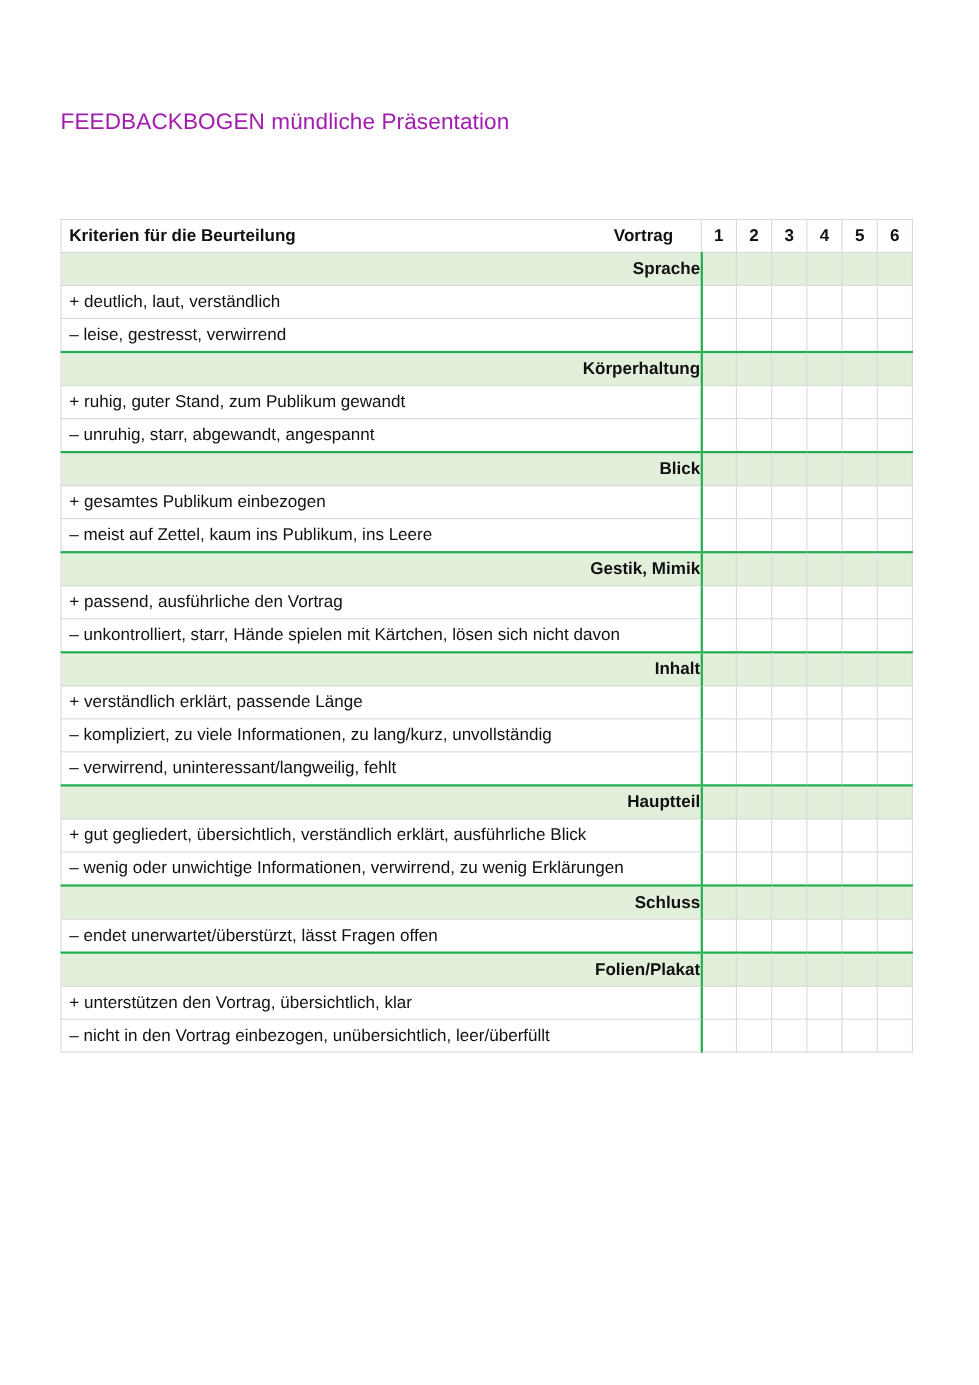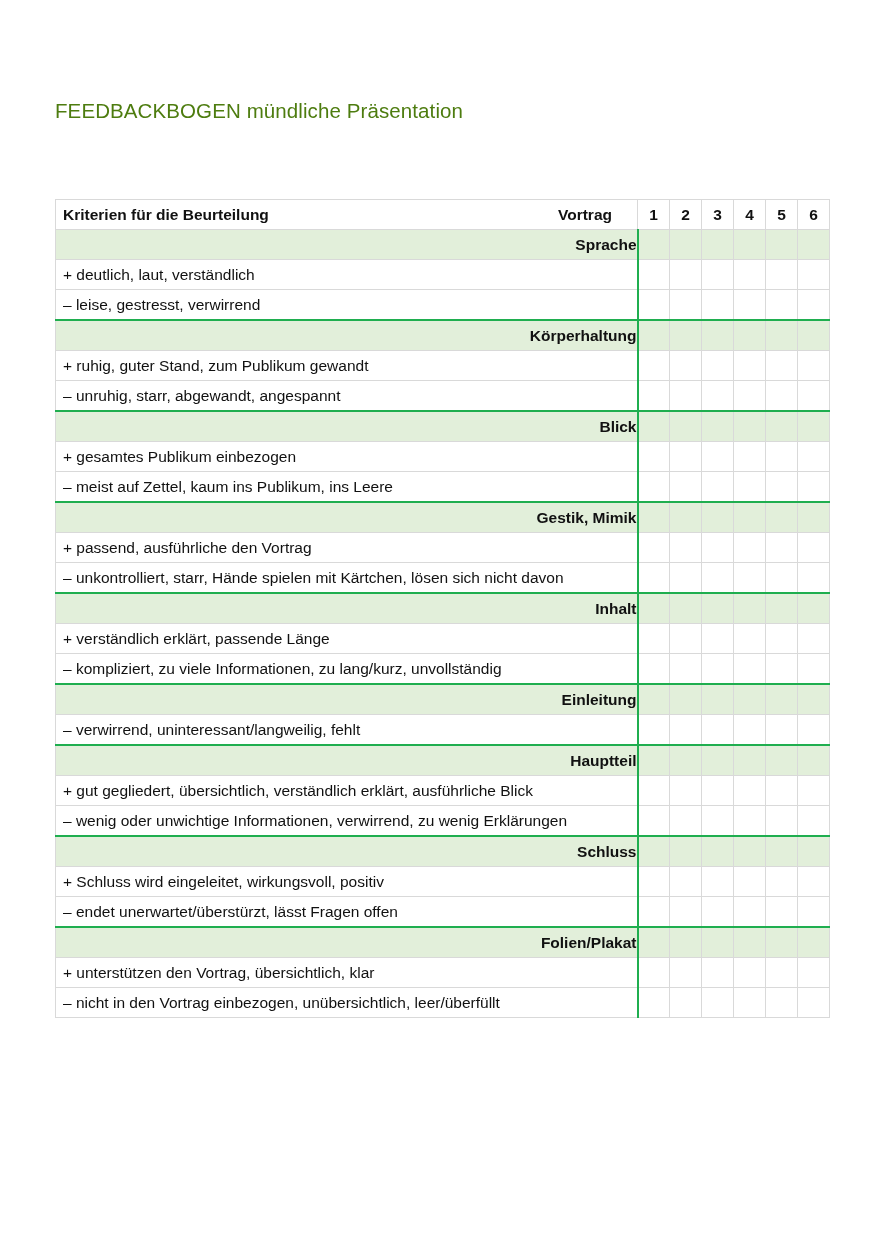--- a/index.html
+++ b/index.html
@@ -1,17 +1,17 @@
 <!DOCTYPE html>
 <html><head>
 <meta charset="utf-8">
 <style>
   html, body { margin: 0; padding: 0; background: #ffffff; }
   body { width: 890px; height: 1259px; position: relative; font-family: "Liberation Sans", "DejaVu Sans", sans-serif; color: #111; }
-  .title { position: absolute; left: 55px; top: 99px; font-size: 20.5px; letter-spacing: 0.1px; color: #4d7c0f; }
+  .title { position: absolute; left: 55px; top: 99px; font-size: 20.5px; letter-spacing: 0.1px; color: #a21caf; }
   table.fb { position: absolute; left: 55px; top: 199px; width: 774px; border-collapse: collapse; table-layout: fixed; }
   table.fb td { border: 1px solid #d9d9d9; padding: 0; height: 29px; font-size: 15.5px; vertical-align: middle; }
   table.fb col.crit { width: 582px; }
   table.fb col.num { width: 32px; }
   .hdr td { height: 27px; font-weight: bold; font-size: 17.5px; border-bottom: 2px solid #1fae4f; margin-top: 14px; }
   .hdr td.crit-h { padding-left: 7px; }
   .hdr .crit-wrap { display: flex; justify-content: space-between; padding-right: 25px; }
   .hdr td.num-h { text-align: center; }
   tr.cat td { background: #e2efda; font-weight: bold; height: 29px; }
   tr.cat td.c1 { padding-left: 7px; text-align: right; }
@@ -178,29 +178,20 @@
       </tr>
       <tr class="item">
         <td class="c1">– kompliziert, zu viele Informationen, zu lang/kurz, unvollständig</td>
         <td></td>
         <td></td>
         <td></td>
         <td></td>
         <td></td>
         <td></td>
       </tr>
-      <tr class="cat first-not">
-        <td class="c1">Einleitung</td>
-        <td></td>
-        <td></td>
-        <td></td>
-        <td></td>
-        <td></td>
-        <td></td>
-      </tr>
       <tr class="item">
         <td class="c1">– verwirrend, uninteressant/langweilig, fehlt</td>
         <td></td>
         <td></td>
         <td></td>
         <td></td>
         <td></td>
         <td></td>
       </tr>
       <tr class="cat first-not">
@@ -225,29 +216,20 @@
         <td class="c1">– wenig oder unwichtige Informationen, verwirrend, zu wenig Erklärungen</td>
         <td></td>
         <td></td>
         <td></td>
         <td></td>
         <td></td>
         <td></td>
       </tr>
       <tr class="cat first-not">
         <td class="c1">Schluss</td>
-        <td></td>
-        <td></td>
-        <td></td>
-        <td></td>
-        <td></td>
-        <td></td>
-      </tr>
-      <tr class="item">
-        <td class="c1">+ Schluss wird eingeleitet, wirkungsvoll, positiv</td>
         <td></td>
         <td></td>
         <td></td>
         <td></td>
         <td></td>
         <td></td>
       </tr>
       <tr class="item">
         <td class="c1">– endet unerwartet/überstürzt, lässt Fragen offen</td>
         <td></td>

